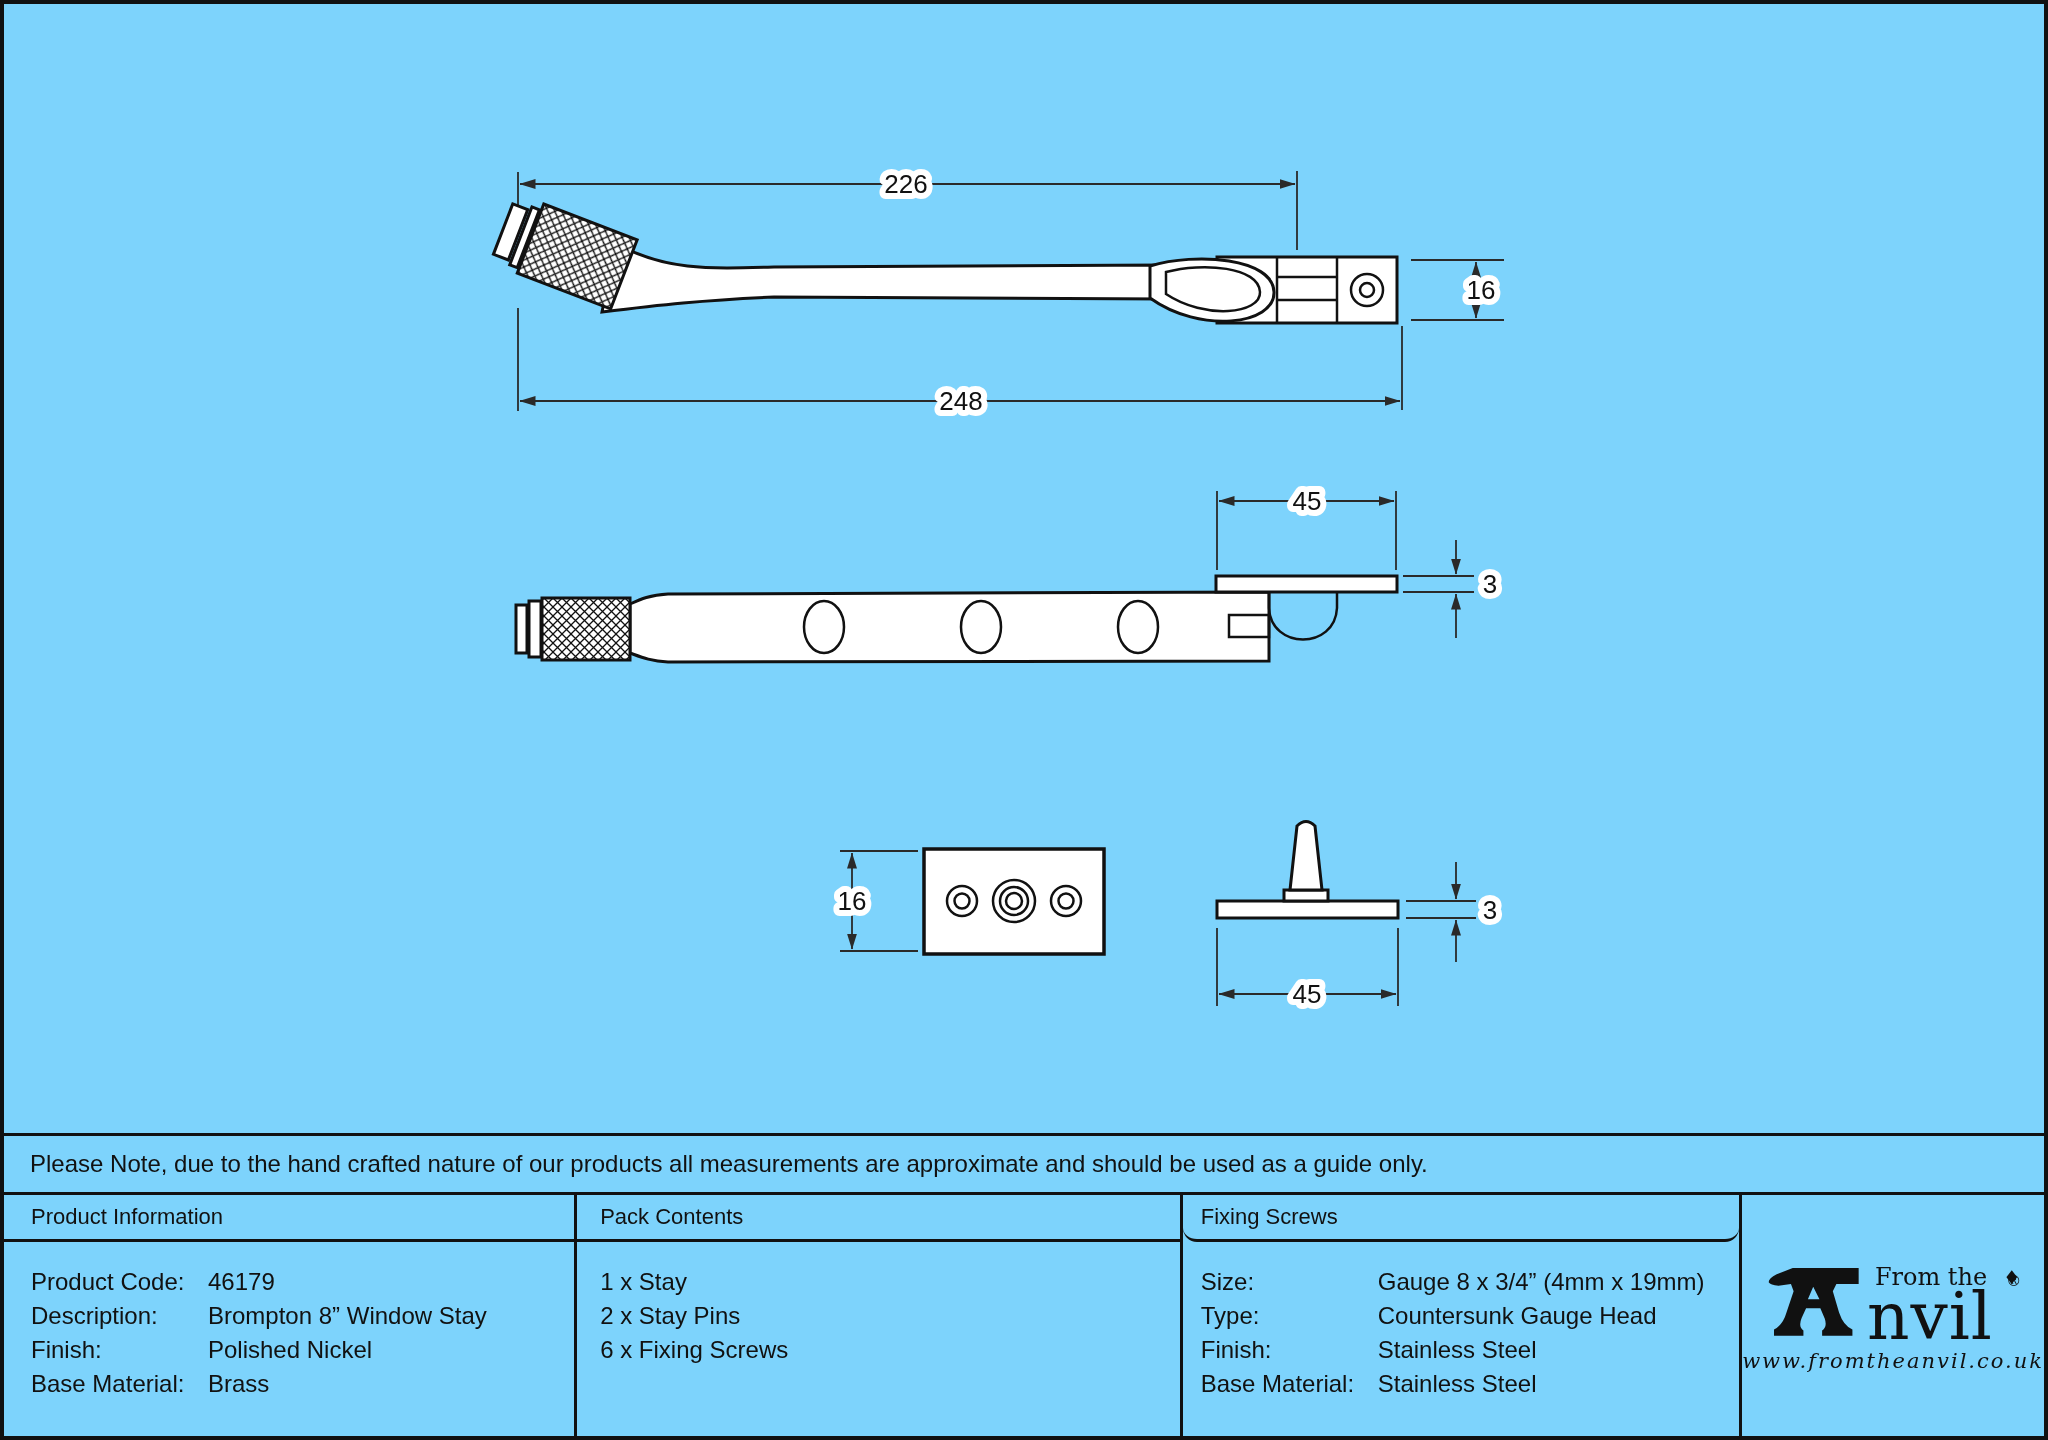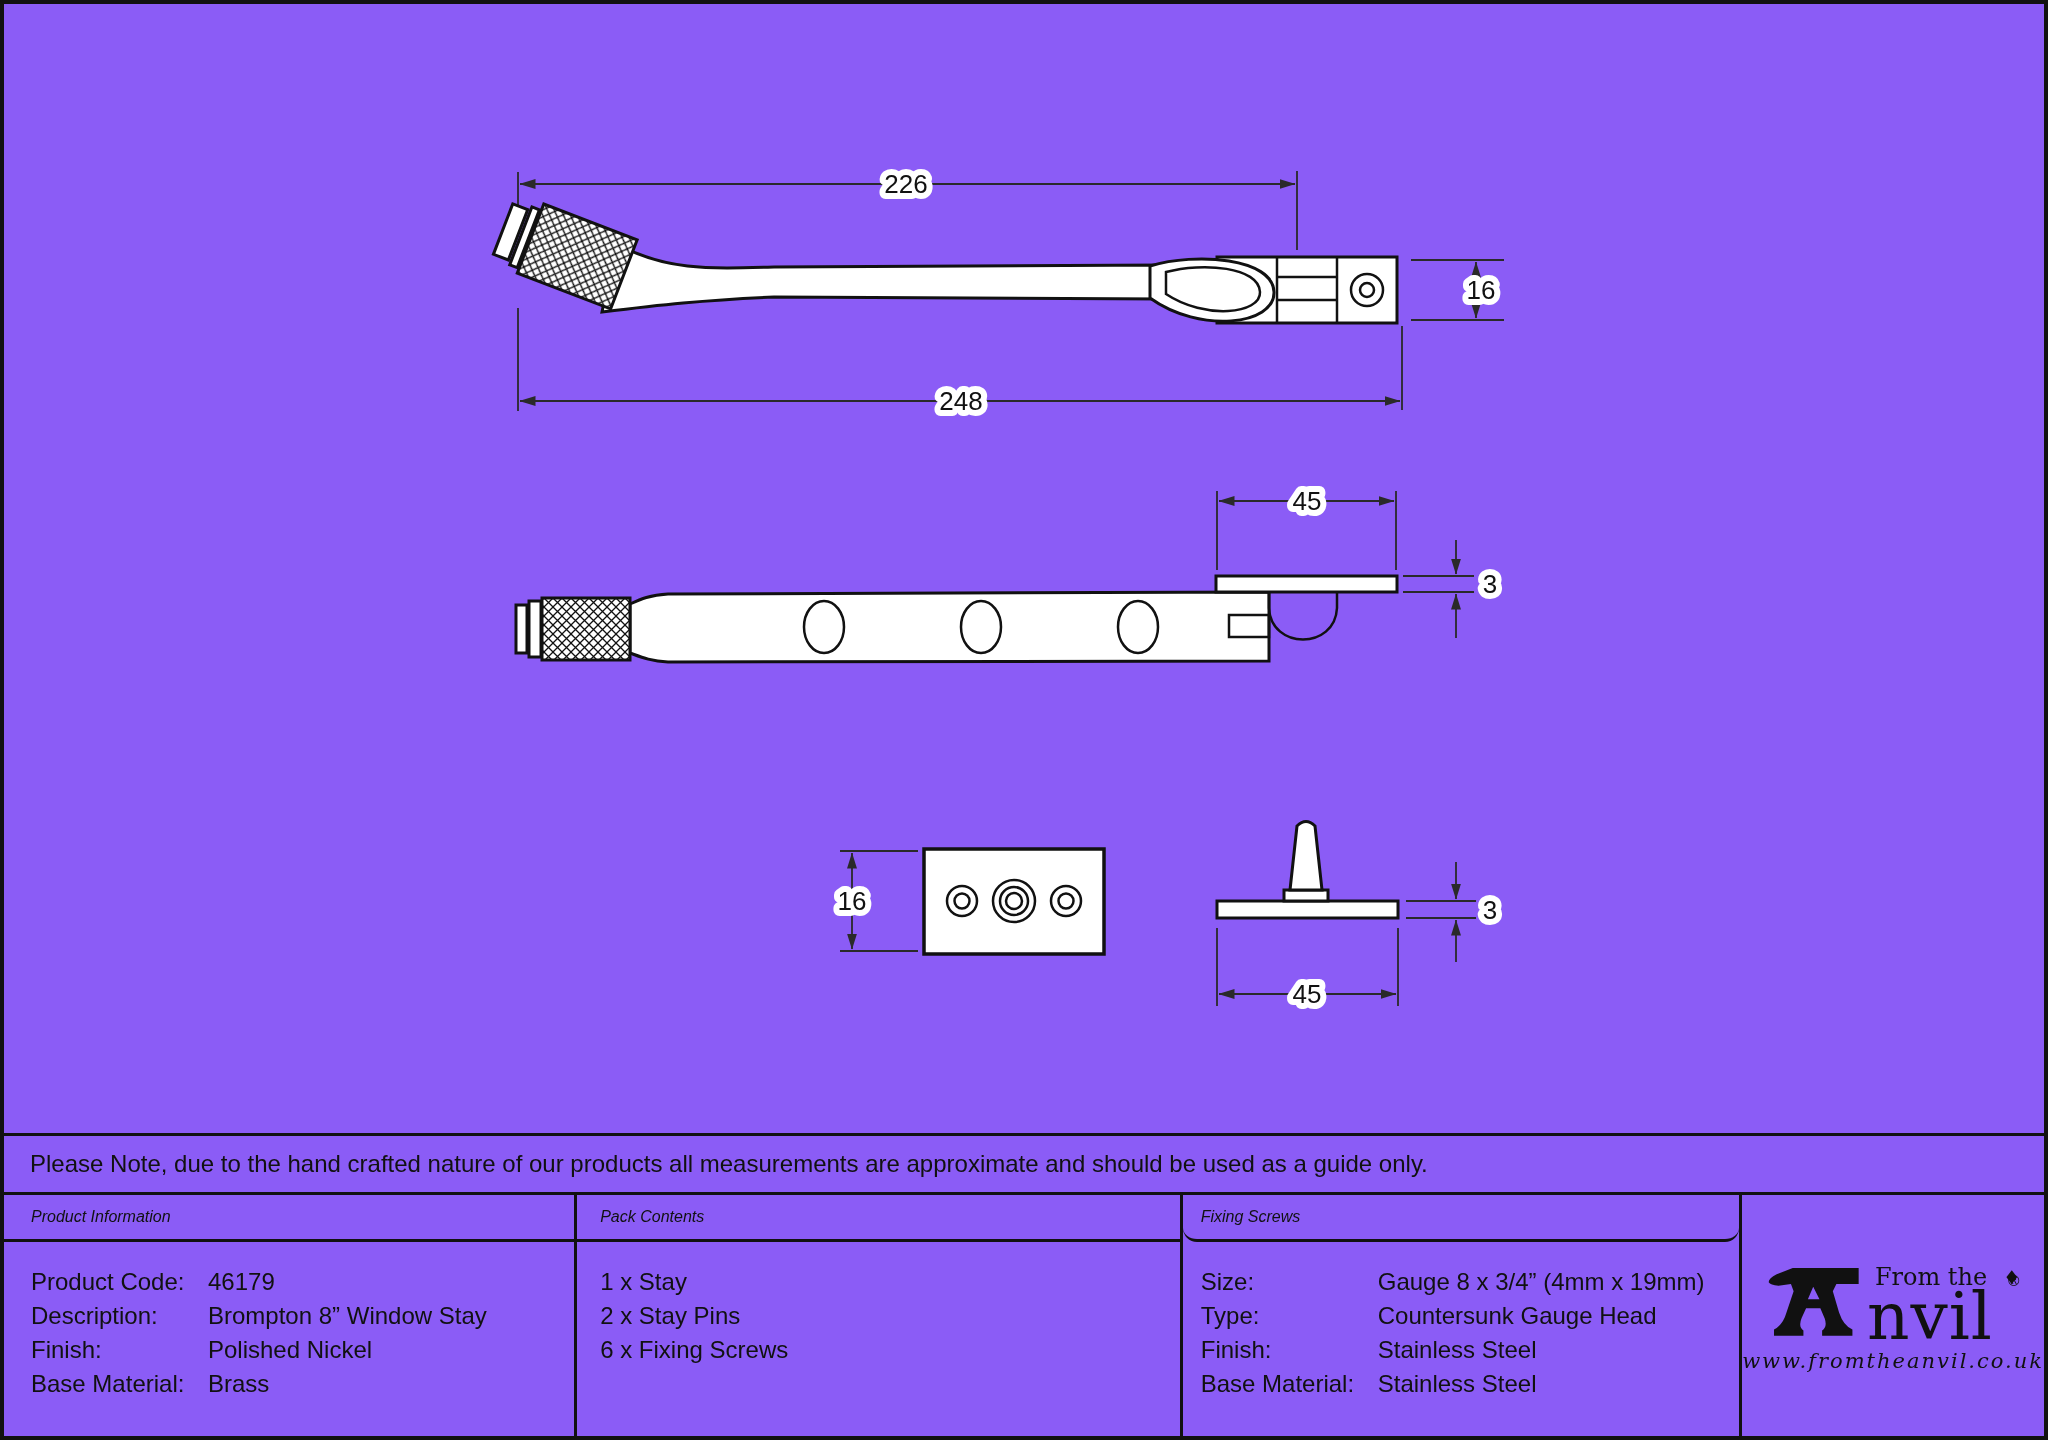--- a/index.html
+++ b/index.html
@@ -1,17 +1,17 @@
 <!DOCTYPE html>
 <html><head>
 <meta charset="utf-8">
 <style>
   html,body{margin:0;padding:0;background:#9a9a9a;}
   .page{
-    position:relative;width:2048px;height:1440px;background:#8b5cf6;
+    position:relative;width:2048px;height:1440px;background:#7dd3fc;
     border:4px solid #111;box-sizing:border-box;overflow:hidden;
     font-family:"Liberation Sans",sans-serif;color:#111;
   }
   svg.drawing{position:absolute;top:0;left:0;display:block;}
   
   .oline{fill:#fff;stroke:#111;stroke-width:3;}
   .thin{fill:none;stroke:#111;stroke-width:2.5;}
   .dim{stroke:#2a2a2a;stroke-width:1.8;fill:none;}
   .ext{stroke:#2a2a2a;stroke-width:1.8;}
   .dimtxt{font:26px "Liberation Sans",sans-serif;fill:#111;text-anchor:middle;
@@ -27,21 +27,21 @@
     position:absolute;left:0;right:0;top:1188px;bottom:0;
     border-top:3px solid #111;display:flex;box-sizing:border-box;
   }
   .col{border-right:3px solid #111;display:flex;flex-direction:column;box-sizing:border-box;}
   .col.c1{width:584px;}
   .col.c2{width:617px;}
   .col.c3{width:570px;}
   .col.c4{flex:1;border-right:none;}
   .col-header{
     height:47px;border-bottom:3px solid #111;display:flex;align-items:center;
-    font-size:16px;box-sizing:border-box;font-style:italic;
+    font-size:22px;box-sizing:border-box;
   }
   .c1 .col-header{padding-left:27px;}
   .c2 .col-header{padding-left:23px;}
   .c3 .col-header{padding-left:18px;border-radius:14px;}
   .col-body{padding-top:23px;font-size:24px;line-height:34px;}
   .c1 .col-body{padding-left:27px;}
   .c2 .col-body{padding-left:23px;}
   .c3 .col-body{padding-left:18px;}
   .kv{display:flex;}
   .kv .k{flex:none;}

